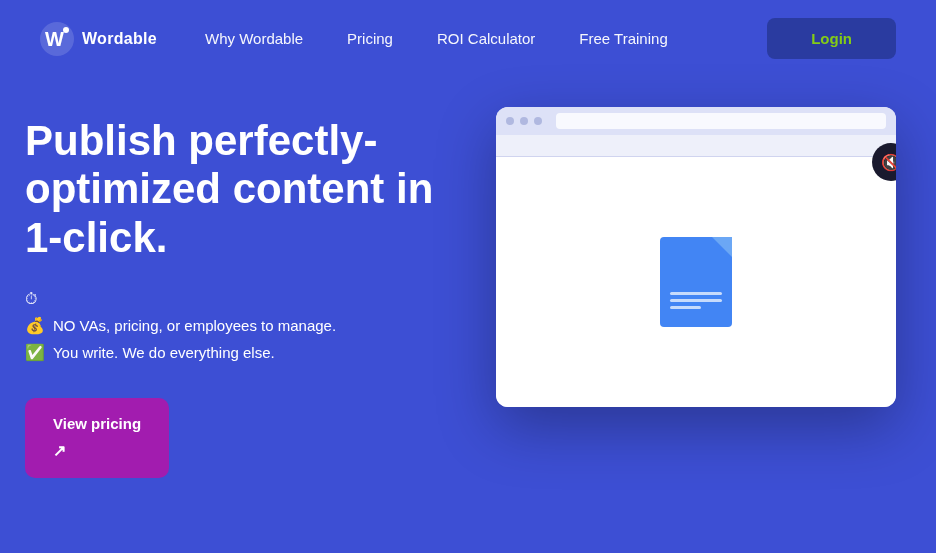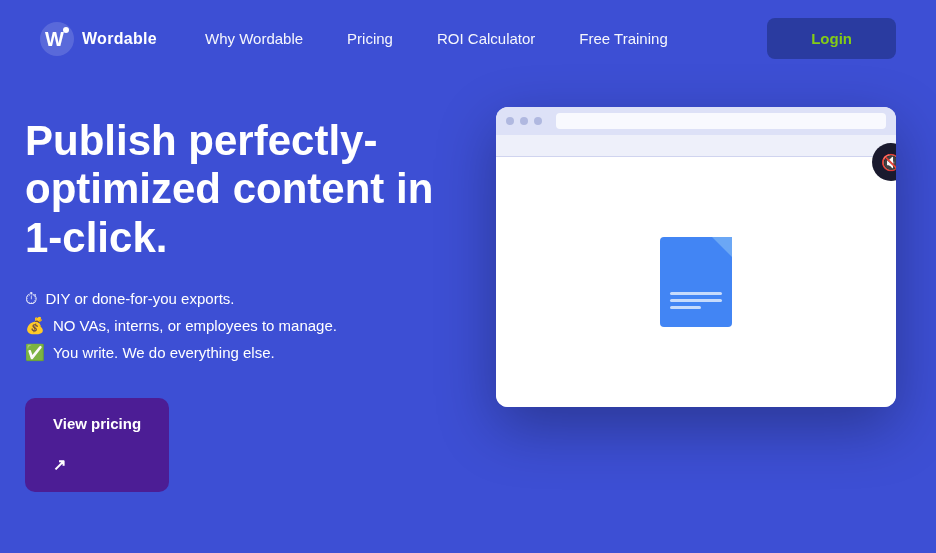--- a/index.html
+++ b/index.html
@@ -85,32 +85,32 @@
       margin-bottom: 8px;
       display: flex;
       align-items: center;
       gap: 8px;
     }
     .bullet-icon {
       font-size: 16px;
       flex-shrink: 0;
     }
     .cta-btn {
-      background: #4c1d95;
+      background: #a21caf;
       color: #fff;
       border: none;
       border-radius: 10px;
       padding: 16px 28px;
       font-size: 15px;
       font-weight: 700;
       cursor: pointer;
       display: flex;
       flex-direction: column;
       align-items: flex-start;
-      gap: 20px;
+      gap: 6px;
       line-height: 1.3;
     }
     .cta-arrow {
       font-size: 16px;
       margin-top: 2px;
     }
 
     
     .hero-right {
       flex: 0 0 400px;
@@ -241,25 +241,24 @@
   </div>
   <button class="login-btn">Login</button>
 </nav>
 
 <div class="hero">
   <div class="hero-left">
     <h1 class="hero-heading">Publish perfectly-optimized content in 1-click.</h1>
     <ul class="hero-bullets">
       <li>
         <span class="bullet-icon">⏱</span>
-        <span>DIY or done-for-you exports.</span>
       </li>
       <li>
         <span class="bullet-icon">💰</span>
-        <span>NO VAs, interns, or employees to manage.</span>
+        <span>NO VAs, pricing, or employees to manage.</span>
       </li>
       <li>
         <span class="bullet-icon">✅</span>
         <span>You write. We do everything else.</span>
       </li>
     </ul>
     <button class="cta-btn">
       <span>View pricing</span>
       <span class="cta-arrow">↗</span>
     </button>

